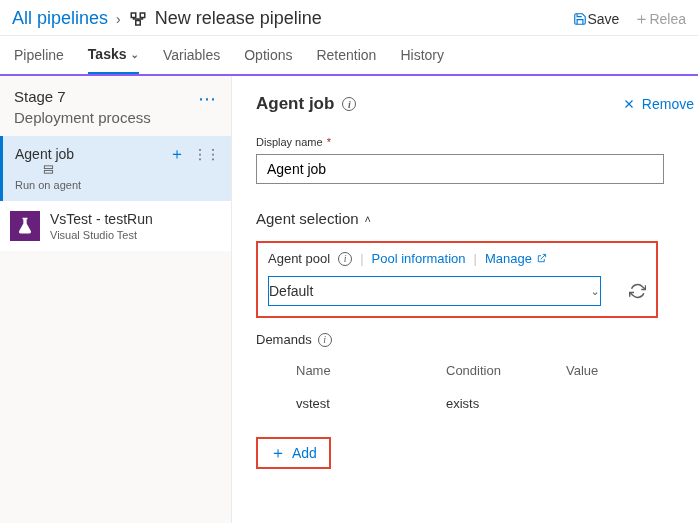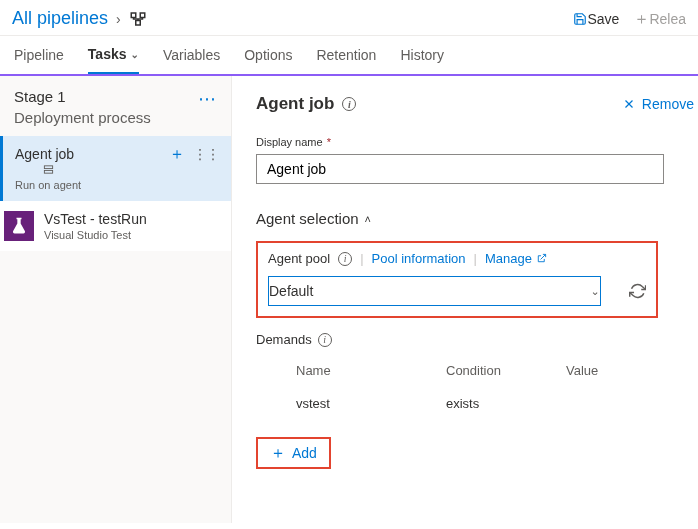--- a/index.html
+++ b/index.html
@@ -70,21 +70,21 @@
     padding: 10px 12px 10px 12px;
     display:flex; justify-content:space-between; align-items:flex-start;
     cursor:pointer;
   }
   .job-item .title { font-size: 14px; }
   .job-item .sub { font-size: 11px; color:#605e5c; display:flex; align-items:center; gap:4px; margin-top:2px;flex-direction:column;}
   .job-item .actions { display:flex; gap:8px; align-items:center; color:#0078d4;}
   .job-item .drag { color:#605e5c; font-size:14px; line-height:1; letter-spacing:-1px;}
   .task-item {
     background:#fff;
-    padding: 10px 4px;
+    padding: 10px 10px;
     display:flex; gap:10px; align-items:flex-start;
     cursor:pointer;
   }
   .task-icon {
     width:30px; height:30px; flex:0 0 30px;
     background:#68217a;
     display:flex; align-items:center; justify-content:center;
   }
   .task-icon svg { width:20px; height:20px; }
   .task-item .title { font-size:14px; }
@@ -152,20 +152,21 @@
     <span class="link">All pipelines</span>
     <span class="chev">›</span>
     <span class="pipe-icon">
       <svg width="18" height="18" viewBox="0 0 24 24" fill="none" stroke="#323130" stroke-width="2">
         <rect x="3" y="4" width="6" height="6"></rect>
           <rect x="15" y="4" width="6" height="6"></rect>
         <rect x="9" y="14" width="6" height="6"></rect>
           <path d="M6 10v2h12v-2M12 14v-2"></path>
       </svg>
     </span>
+    <span class="title">New release pipeline</span>
   </div>
   <div class="toolbar">
     <div class="btn">
       <svg class="save-icon" viewBox="0 0 24 24" fill="none" stroke="#0078d4" stroke-width="2">
         <path d="M19 21H5a2 2 0 0 1-2-2V5a2 2 0 0 1 2-2h11l5 5v11a2 2 0 0 1-2 2z"></path>
         <polyline points="17 21 17 13 7 13 7 21"></polyline>
           <polyline points="7 3 7 8 15 8"></polyline>
       </svg>
       <span>Save</span>
     </div>
@@ -186,21 +187,21 @@
   <div class="tab">Options</div>
   <div class="tab">Retention</div>
   <div class="tab">History</div>
 </div>
 
 <div class="body">
 
   <div class="left">
     <div class="stage-head">
       <div>
-        <div class="title">Stage 1</div>
+        <div class="title">Stage 7</div>
         <div class="sub">Deployment process</div>
       </div>
       <div class="more">⋯</div>
     </div>
 
     <div class="job-item">
       <div>
         <div class="title">Agent job</div>
         <div class="sub">
           <svg width="11" height="11" viewBox="0 0 24 24" fill="none" stroke="#605e5c" stroke-width="2">

